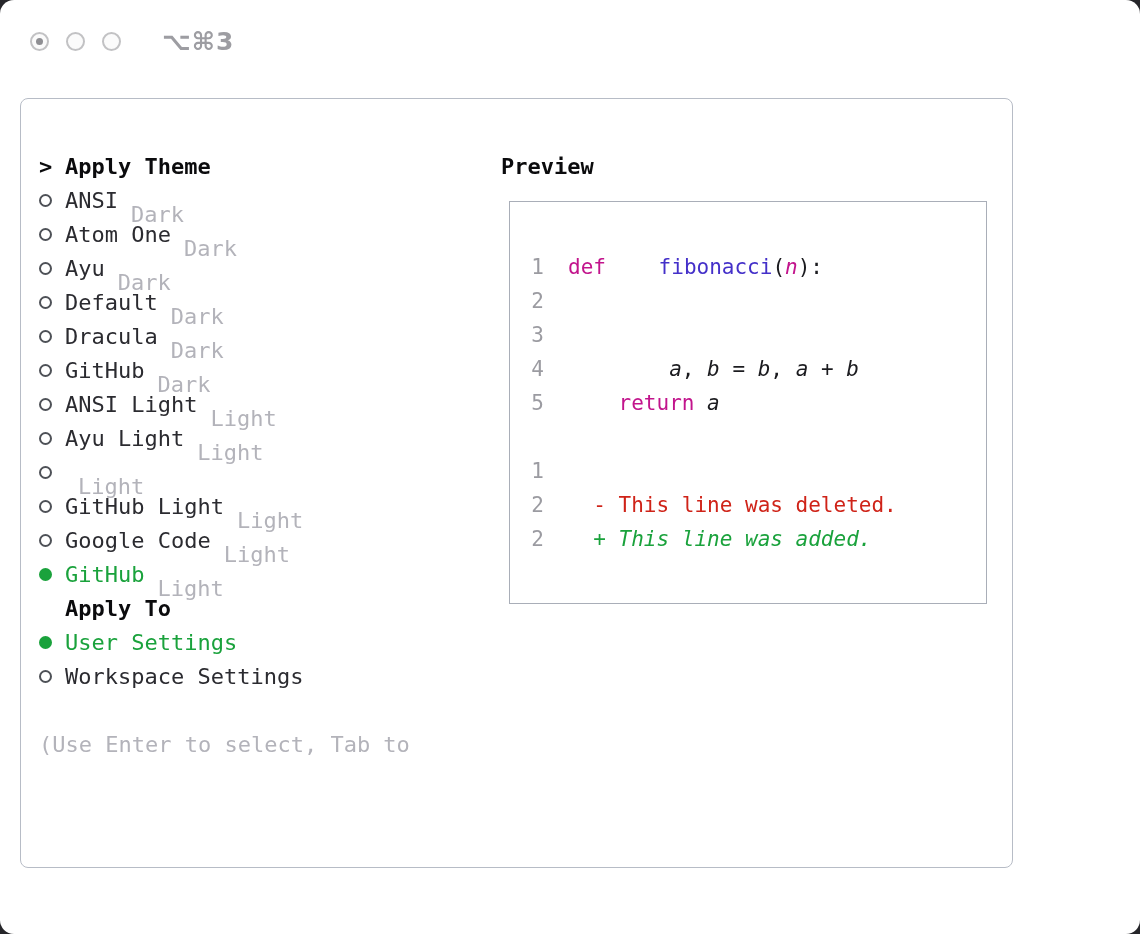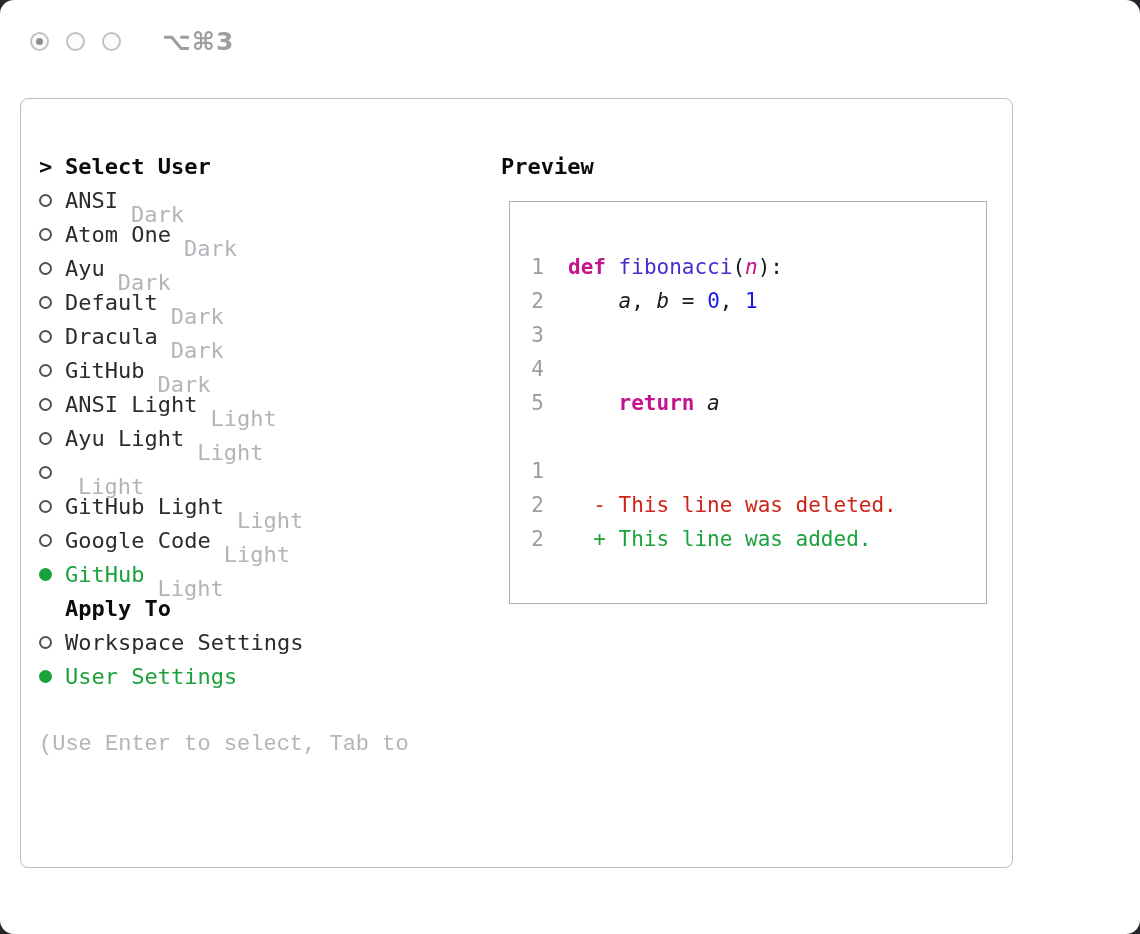--- a/index.html
+++ b/index.html
@@ -38,59 +38,59 @@
   .row{height:34px;display:flex;align-items:center;font-size:22px;color:var(--c-text);white-space:pre;}
   .header{font-weight:bold;color:#0b0b0d;}
   .prefix{display:inline-block;width:26px;flex:none;}
   .radio{width:26px;flex:none;display:flex;align-items:center;}
   .radio::before{content:"";width:13px;height:13px;border-radius:50%;
       border:2px solid #4e5157;box-sizing:border-box;}
   .row.selected .radio::before{background:var(--c-green);border-color:var(--c-green);}
   .row.selected .t-name,.row.selected .o-label{color:var(--c-green);}
   .t-variant{color:var(--c-muted);margin-left:13px;margin-top:29px;}
   .apply-section{}
-  .hint{margin-top:34px;font-family:Liberation Mono, monospace;}
+  .hint{margin-top:34px;}
   .hint .row{color:var(--c-muted);}
   
   .preview-title{position:absolute;left:480px;top:50px;}
   .preview-box{position:absolute;left:488px;top:102px;width:478px;height:403px;
       border:1.5px solid #a9aeb8;background:#fff;box-sizing:border-box;
       padding:48px 0 0 20px;overflow:hidden;}
   .cl{height:34px;display:flex;align-items:center;font-size:21px;white-space:pre;color:var(--c-code);}
   .gutter{color:var(--c-gutter);width:14px;text-align:right;margin-right:24px;flex:none;}
   .blank-line{height:34px;}
-  .tk-kw{color:var(--c-keyword);font-weight:bold;}
-  .tk-fn{color:var(--c-function);}
+  .tk-kw{color:var(--c-keyword);}
+  .tk-fn{color:var(--c-function);margin-left:40px;}
   .tk-call{color:var(--c-call);}
   .tk-lit{color:var(--c-literal);}
   .tk-var{font-style:italic;}
   .tk-param{color:var(--c-keyword);font-style:italic;}
   .tk-pl{color:var(--c-code);}
   .dl-context{color:var(--c-context);}
   .dl-deleted{color:var(--c-deleted);}
-  .dl-added{color:var(--c-added);}
+  .dl-added{color:var(--c-added);font-style:italic;}
 </style>
 </head>
 <body>
 
 <div class="page">
 
   <div class="titlebar">
     <span class="tl dotted"></span>
     <span class="tl"></span>
     <span class="tl"></span>
     <span class="shortcut">⌥⌘3</span>
   </div>
 
   <div class="panel">
 
     <div class="left-col">
       <div class="row header">
         <span class="prefix">&gt;</span>
-        <span>Select User</span>
+        <span>Apply Theme</span>
       </div>
 
       <div id="theme-list">
   <div class="row theme-row">
     <span class="radio"></span>
     <span class="t-name">ANSI</span>
     <span class="t-variant">Dark</span>
   </div>
 
   <div class="row theme-row">
@@ -158,28 +158,28 @@
     <span class="t-variant">Light</span>
   </div>
 </div>
 
       <div class="apply-section">
         <div class="row header">
           <span class="prefix"></span>
           <span>Apply To</span>
         </div>
         <div id="apply-list">
+  <div class="row apply-row selected">
+    <span class="radio"></span>
+    <span class="o-label">User Settings</span>
+  </div>
+
   <div class="row apply-row">
     <span class="radio"></span>
     <span class="o-label">Workspace Settings</span>
-  </div>
-
-  <div class="row apply-row selected">
-    <span class="radio"></span>
-    <span class="o-label">User Settings</span>
   </div>
 </div>
       </div>
 
       <div class="hint" id="hint">
           <div class="row">(Use Enter to select, Tab to</div>
         </div>
     </div>
 
     <div class="row header preview-title">
@@ -187,29 +187,29 @@
     </div>
 
     <div class="preview-box" id="preview-box">
   <div class="cl">
     <span class="gutter">1</span>
     <span class="code-text"><span class="tk-kw">def</span><span class="tk-pl"> </span><span class="tk-fn">fibonacci</span><span class="tk-pl">(</span><span class="tk-param">n</span><span class="tk-pl">):</span></span>
   </div>
 
   <div class="cl">
     <span class="gutter">2</span>
-    <span class="code-text"><span class="tk-pl">    </span><span class="tk-var">a</span><span class="tk-pl">, </span><span class="tk-var">b</span><span class="tk-pl"> = </span><span class="tk-lit">0</span><span class="tk-pl">, </span><span class="tk-lit">1</span></span>
   </div>
 
   <div class="cl">
     <span class="gutter">3</span>
   </div>
 
   <div class="cl">
     <span class="gutter">4</span>
+    <span class="code-text"><span class="tk-pl">        </span><span class="tk-var">a</span><span class="tk-pl">, </span><span class="tk-var">b</span><span class="tk-pl"> = </span><span class="tk-var">b</span><span class="tk-pl">, </span><span class="tk-var">a</span><span class="tk-pl"> + </span><span class="tk-var">b</span></span>
   </div>
 
   <div class="cl">
     <span class="gutter">5</span>
     <span class="code-text"><span class="tk-pl">    </span><span class="tk-kw">return</span><span class="tk-pl"> </span><span class="tk-var">a</span></span>
   </div>
 <div class="blank-line"></div>
   <div class="cl">
     <span class="gutter">1</span>
   </div>

